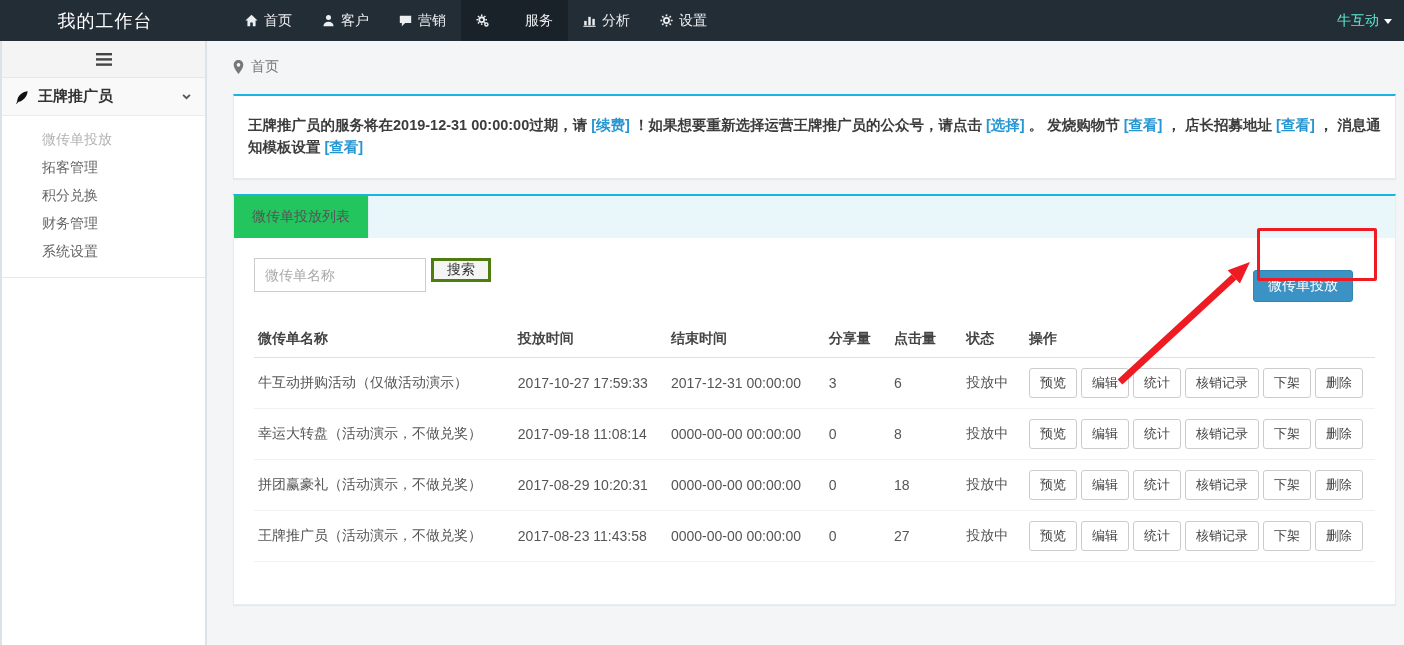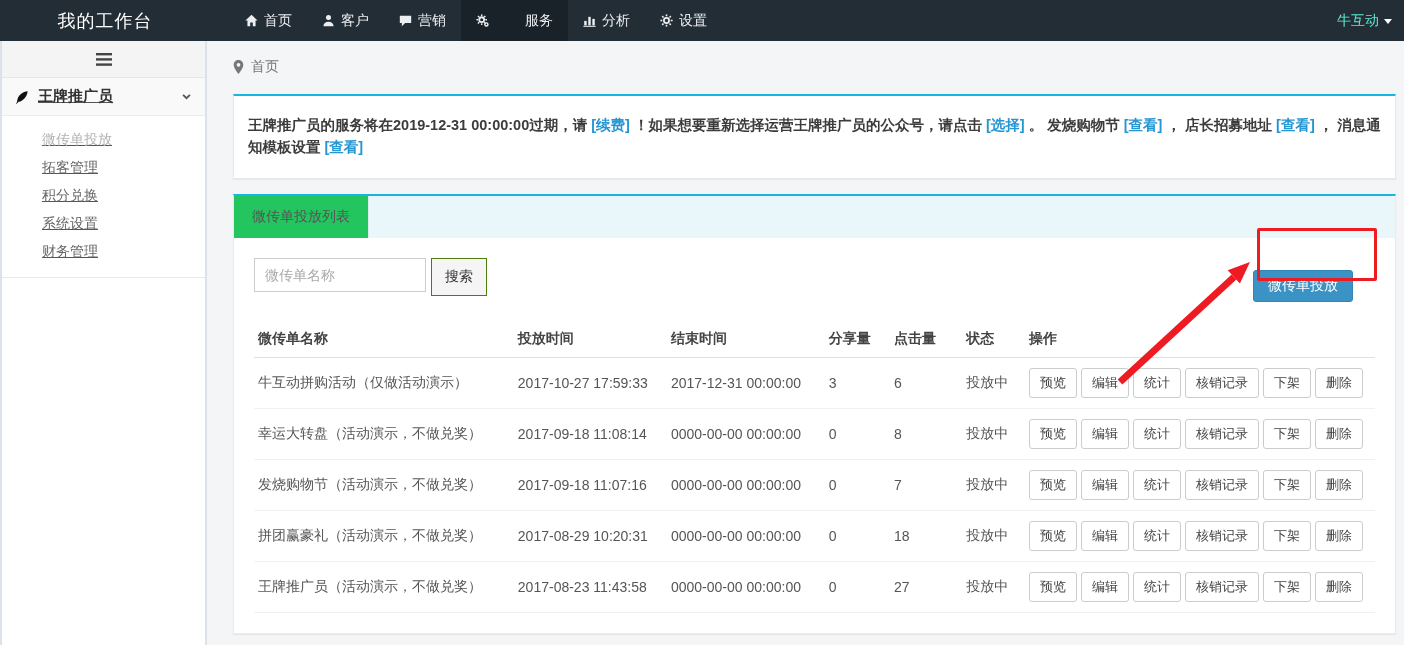--- a/index.html
+++ b/index.html
@@ -36,21 +36,21 @@
   }
   .nav-user .caret {
     width: 0; height: 0; border-left: 4px solid transparent;
     border-right: 4px solid transparent; border-top: 5px solid #fff; margin-top: 2px;
   }
 
   
   .page { display: flex; height: 604px; }
   .sidebar {
     width: 207px; background: #fff; border-left: 2px solid #dbe2e9;
-    border-right: 2px solid #dbe2e9; flex: none; text-decoration: underline;
+    border-right: 2px solid #dbe2e9; flex: none;
   }
   .sidebar-toggle {
     height: 37px; background: #f4f4f5; border-bottom: 1px solid #e7e7e7;
     display: flex; align-items: center; justify-content: center; cursor: pointer; color: #444;
   }
   .menu-header {
     height: 38px; background: #f9f9fa; border-bottom: 1px solid #ececec;
     display: flex; align-items: center; padding: 0 13px; cursor: pointer;
   }
   .menu-header .micon { color: #111; margin-right: 9px; }
@@ -92,22 +92,22 @@
   }
   .card-body { padding: 20px; min-height: 366px; }
 
   .toolbar { display: flex; align-items: flex-start; margin-bottom: 19px; }
   .search-input {
     width: 172px; height: 34px; border: 1px solid #ccc; padding: 0 10px;
     font-size: 14px; color: #333; font-family: inherit; outline: none;
   }
   .search-input::placeholder { color: #a9a9a9; }
   .search-btn {
-    height: 38px; margin-left: 5px; padding: 0 13px; background: #f5f5f5;
-    border: 1px solid #4d7c0f; font-size: 14px; color: #333; cursor: pointer; font-family: inherit;
+    height: 24px; margin-left: 5px; padding: 0 13px; background: #f5f5f5;
+    border: 3px solid #4d7c0f; font-size: 14px; color: #333; cursor: pointer; font-family: inherit;
   }
   .toolbar-spacer { flex: 1; }
   .create-btn {
     height: 32px; margin: 12px 22px 0 0; padding: 0 14px;
     background: var(--btn, #3a93c4); border: 1px solid #3286b5; border-radius: 3px;
     color: #fff; font-size: 14px; cursor: pointer; font-family: inherit;
   }
 
   table.grid { width: 100%; border-collapse: collapse; font-size: 14px; }
   table.grid th {
@@ -243,22 +243,22 @@
       <span class="chev">
         <svg viewBox="0 0 16 16" fill="none" stroke="currentColor" stroke-width="2.6">
             <path d="M3 5.5 L8 10.5 L13 5.5"></path>
           </svg>
       </span>
     </div>
     <div class="menu-items" id="menu-items">
         <div class="menu-item active">微传单投放</div>
         <div class="menu-item">拓客管理</div>
         <div class="menu-item">积分兑换</div>
+        <div class="menu-item">财务管理</div>
         <div class="menu-item">系统设置</div>
-        <div class="menu-item">财务管理</div>
       </div>
   </aside>
 
   <main class="main">
     <div class="breadcrumb">
       <span class="icon">
         <svg viewBox="0 0 12 16" fill="currentColor" fill-rule="evenodd">
           <path d="M6 0 C2.9 0 0.5 2.4 0.5 5.5 C0.5 9.6 6 16 6 16 S11.5 9.6 11.5 5.5 C11.5 2.4 9.1 0 6 0 z M6 7.6 A2.1 2.1 0 1 1 6 3.4 a2.1 2.1 0 0 1 0 4.2 z"></path>
         </svg>
       </span>
@@ -315,29 +315,20 @@
               <tr class="">
                 <td>幸运大转盘（活动演示，不做兑奖）</td>
                 <td>2017-09-18 11:08:14</td>
                 <td>0000-00-00 00:00:00</td>
                 <td>0</td>
                 <td>8</td>
                 <td>投放中</td>
                 <td><button class="action-btn">预览</button><button class="action-btn">编辑</button><button class="action-btn">统计</button><button class="action-btn">核销记录</button><button class="action-btn">下架</button><button class="action-btn">删除</button></td>
               </tr>
               <tr class="">
-                <td>发烧购物节（活动演示，不做兑奖）</td>
-                <td>2017-09-18 11:07:16</td>
-                <td>0000-00-00 00:00:00</td>
-                <td>0</td>
-                <td>7</td>
-                <td>投放中</td>
-                <td><button class="action-btn">预览</button><button class="action-btn">编辑</button><button class="action-btn">统计</button><button class="action-btn">核销记录</button><button class="action-btn">下架</button><button class="action-btn">删除</button></td>
-              </tr>
-              <tr class="">
                 <td>拼团赢豪礼（活动演示，不做兑奖）</td>
                 <td>2017-08-29 10:20:31</td>
                 <td>0000-00-00 00:00:00</td>
                 <td>0</td>
                 <td>18</td>
                 <td>投放中</td>
                 <td><button class="action-btn">预览</button><button class="action-btn">编辑</button><button class="action-btn">统计</button><button class="action-btn">核销记录</button><button class="action-btn">下架</button><button class="action-btn">删除</button></td>
               </tr>
               <tr class="">
                 <td>王牌推广员（活动演示，不做兑奖）</td>

